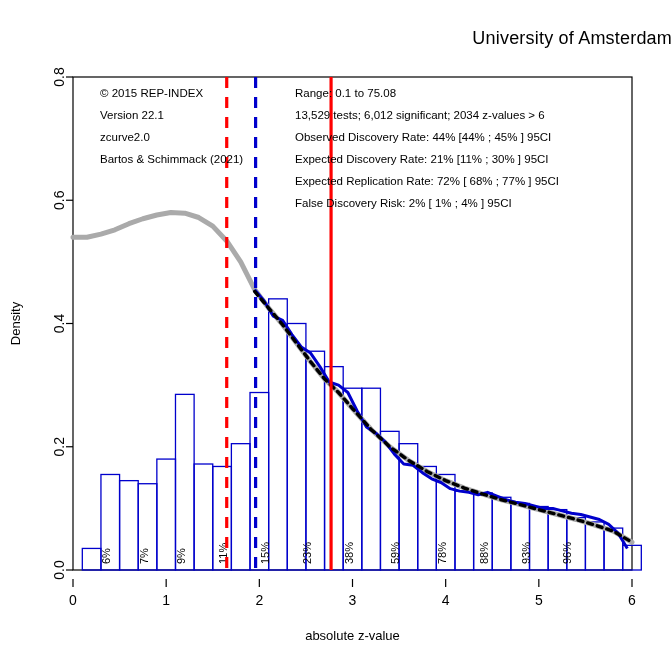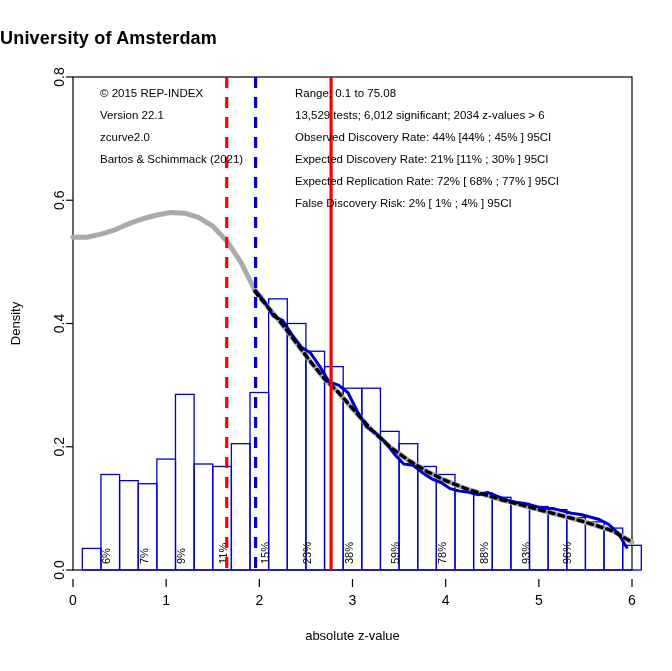--- a/index.html
+++ b/index.html
@@ -7,21 +7,21 @@
     width:672px;height:671px;
     background:#ffffff;
     font-family:"Liberation Sans", sans-serif;
     color:#000000;
     overflow:hidden;
     position:relative;
   }
   #root{position:absolute;inset:0;}
   #chart-title{
     position:absolute;left:0;top:28px;width:672px;
-    text-align:left;font-size:18px;font-weight:bold;
+    text-align:right;font-size:18px;font-weight:normal;
     letter-spacing:.2px;
   }
   svg{position:absolute;left:0;top:0;}
   .axis-label{font-size:13px;fill:#000;font-family:"Liberation Sans",sans-serif;}
   .tick-label{font-size:14px;fill:#000;font-family:"Liberation Sans",sans-serif;}
   .pct-label{font-size:11px;fill:#000;font-family:"Liberation Sans",sans-serif;}
   .anno{font-size:11.5px;fill:#000;font-family:"Liberation Sans",sans-serif;}
 </style>
 </head>
 <body>

